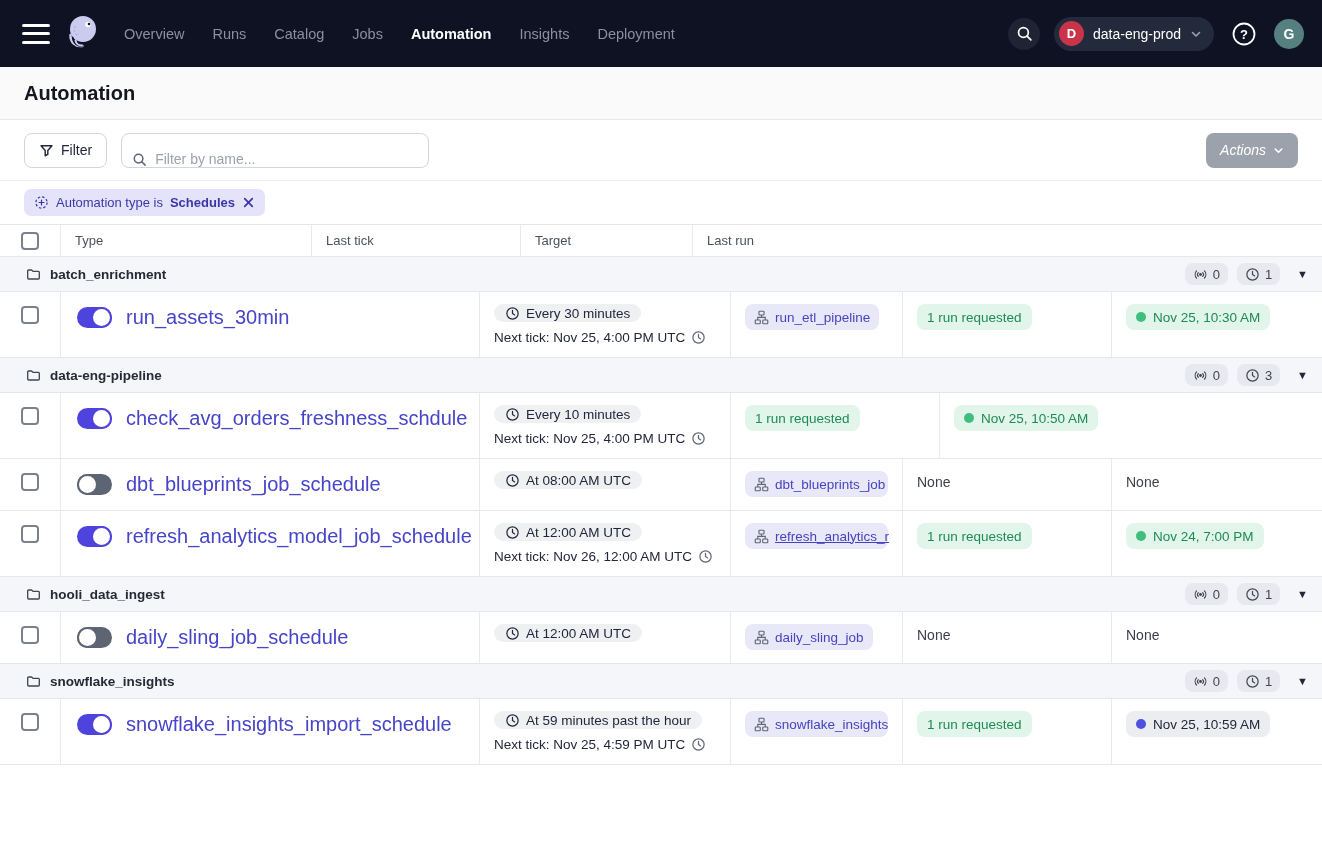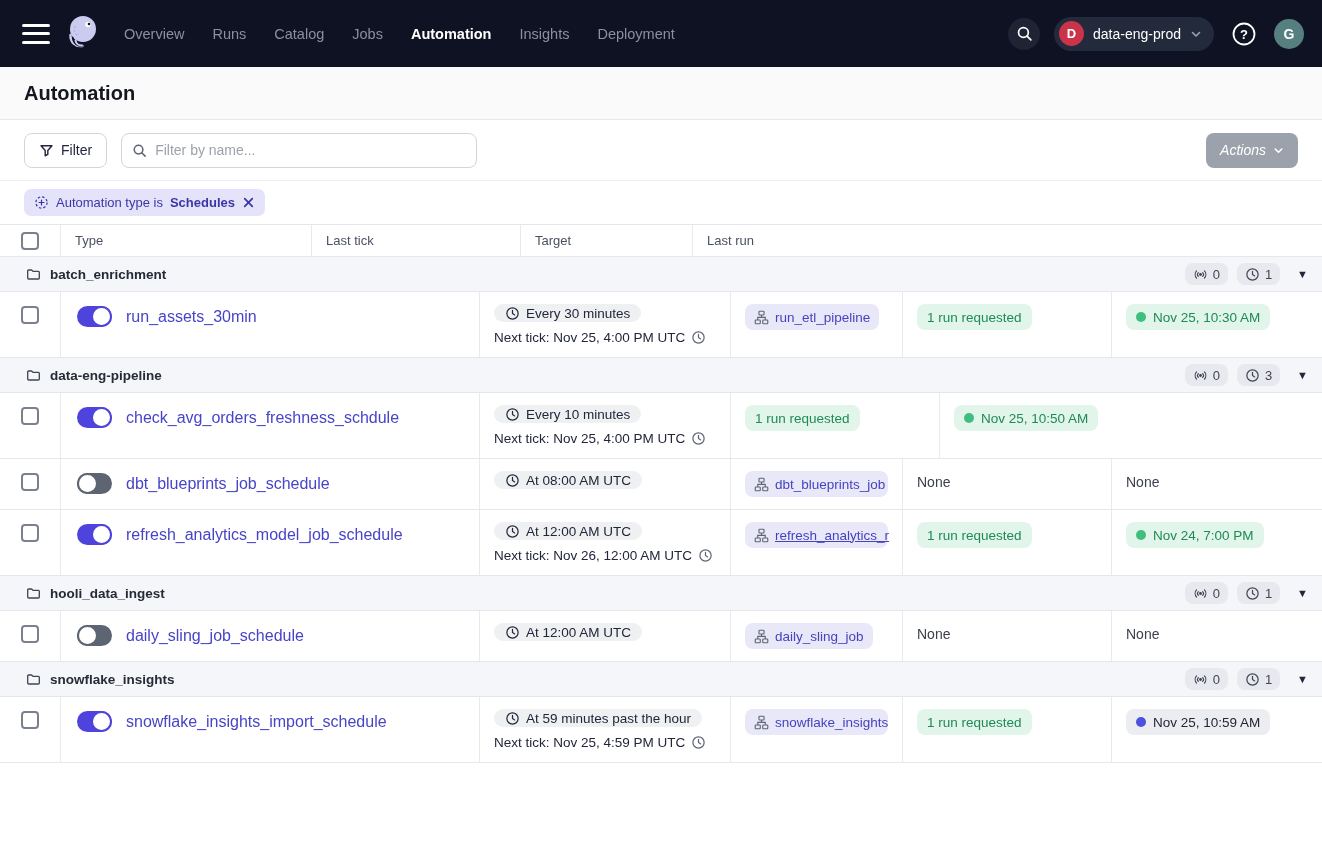--- a/index.html
+++ b/index.html
@@ -22,21 +22,21 @@
   .deploy-name { color:#fff; font-size:14px; }
   .avatar { width:30px; height:30px; border-radius:50%; background:#567F80; color:#fff; font-size:14px; font-weight:bold; display:flex; align-items:center; justify-content:center; cursor:pointer; }
 
   
   .page-header { height:53px; background:#FAFAFB; border-bottom:1px solid #E5E7EB; display:flex; align-items:center; padding:0 24px; }
   .page-title { font-size:20px; font-weight:bold; color:#14171F; }
 
   
   .toolbar { height:61px; background:#fff; border-bottom:1px solid #ECEDF0; display:flex; align-items:center; padding:0 24px; gap:14px; }
   .filter-btn { height:35px; border:1px solid #D2D5DB; border-radius:8px; background:#fff; display:flex; align-items:center; gap:7px; padding:0 14px; font-size:14px; color:#23263B; cursor:pointer; }
-  .search-box { width:356px; height:35px; border:1px solid #D2D5DB; border-radius:8px; display:flex; align-items:center; padding:0 10px; gap:8px; background:#fff; }
+  .search-box { width:308px; height:35px; border:1px solid #D2D5DB; border-radius:8px; display:flex; align-items:flex-end; padding:0 10px; gap:8px; background:#fff; }
   .search-box input { border:none; outline:none; font-size:14px; color:#23263B; flex:1; font-family:inherit; background:transparent; }
   .search-box input::placeholder { color:#9CA1AC; }
   .toolbar-spacer { flex:1; }
   .actions-btn { height:35px; background:#9CA2AB; border:none; border-radius:8px; color:#fff; font-size:14px; display:flex; align-items:center; gap:7px; padding:0 14px; cursor:pointer; font-family:inherit;font-style:italic; }
 
   
   .chip-row { height:44px; background:#fff; border-bottom:1px solid #E5E7EB; display:flex; align-items:center; padding:0 24px; }
   .chip { height:27px; background:#E5E3F9; border-radius:7px; display:flex; align-items:center; gap:7px; padding:0 10px; font-size:13px; color:#3A36A8; }
   .chip .chip-value { font-weight:bold; }
   .chip .chip-x { cursor:pointer; display:flex; align-items:center; }
@@ -69,21 +69,21 @@
   .name-wrap { display:flex; align-items:center; gap:14px; padding:2px 0; }
   .data-row .col-name { padding-left:16px; }
 
   .toggle { width:35px; height:21px; border-radius:11px; position:relative; cursor:pointer; flex:none; }
   .toggle.on  { background:#4F43DD; }
   .toggle.off { background:#5E6572; }
   .toggle .knob { position:absolute; top:0px; width:21px; height:21px; background:#fff; border-radius:50%; }
   .toggle.on  .knob { right:0; border:2px solid #4F43DD; }
   .toggle.off .knob { left:0; border:2px solid #5E6572; }
 
-  .name-link { font-size:16px; color:#4744C8; cursor:pointer; text-decoration:none;text-align:center; }
+  .name-link { font-size:20px; color:#4744C8; cursor:pointer; text-decoration:none;text-align:center; }
 
   .type-cell-inner { display:flex; flex-direction:column; gap:8px; }
   .type-pill { height:18px; background:#EFF0F2; border-radius:13px; display:inline-flex; align-items:center; gap:6px; padding:0 11px; font-size:13.5px; color:#23263B; align-self:flex-start; }
   .next-tick { display:flex; align-items:center; gap:6px; font-size:13.5px; color:#23263B; }
   .next-tick svg { color:#5F6572; }
 
   .target-pill { height:26px; background:#E9E8F9; border-radius:8px; display:inline-flex; align-items:center; gap:6px; padding:0 9px; font-size:13.5px; color:#4643BE; cursor:pointer; max-width:100%; }
   .target-pill svg { color:#5F6572; flex:none; }
   .target-label.truncated { text-decoration:underline; }
 

